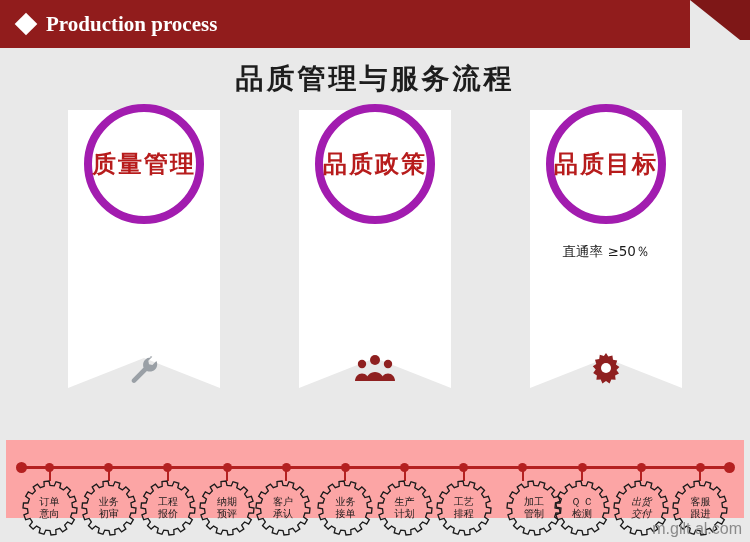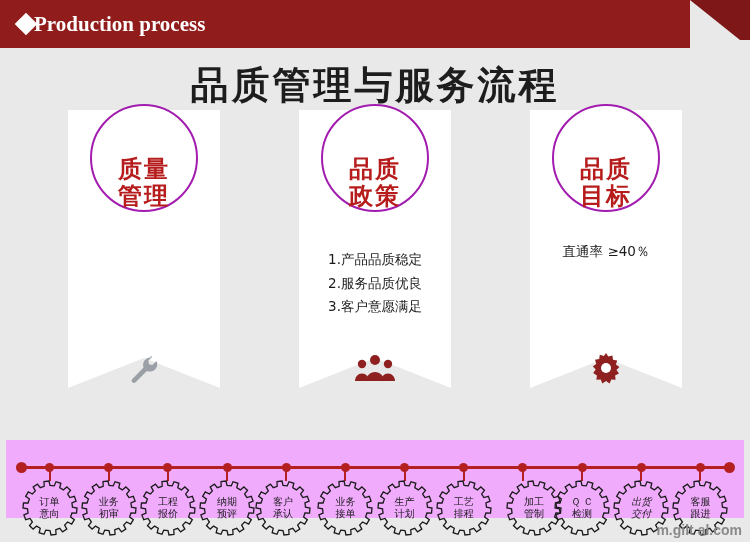--- a/index.html
+++ b/index.html
@@ -4,64 +4,64 @@
 <style>
   html,body{margin:0;padding:0;}
   body{width:750px;height:542px;background:#e9e9e9;font-family:"DejaVu Sans","Liberation Sans",sans-serif;overflow:hidden;position:relative;}
 
   
   .header{position:absolute;left:0;top:0;width:750px;height:48px;background:#8f1d1d;}
   .header-inner{position:absolute;left:0;top:0;width:690px;height:48px;
       background:#911c1c;display:flex;align-items:center;}
   .hdr-diamond{width:16px;height:16px;background:#fff;transform:rotate(45deg);margin-left:18px;flex:0 0 auto;}
   .hdr-cn{color:#ffffff;font-size:21px;font-weight:bold;margin-left:14px;letter-spacing:1px;}
-  .hdr-en{color:#ffffff;font-size:21px;font-weight:bold;font-family:"Liberation Serif",serif;}
+  .hdr-en{color:#ffffff;font-size:21px;font-weight:bold;margin-left:12px;font-family:"Liberation Serif",serif;}
   .hdr-fold{position:absolute;right:0;top:0;width:60px;height:48px;background:#e9e9e9;}
   .hdr-fold-tri{position:absolute;right:0;top:0;width:0;height:0;
      border-top:48px solid #7e1717;border-left:60px solid transparent;}
   .hdr-fold-tri2{position:absolute;right:0;top:40px;width:22px;height:8px;background:#e9e9e9;}
 
   
   .title{position:absolute;left:0;top:60px;width:750px;text-align:center;
-      font-size:38px;font-weight:bold;color:#1d1d1d;letter-spacing:3px;
+      font-size:28px;font-weight:bold;color:#1d1d1d;letter-spacing:3px;
       font-family:"DejaVu Sans","Liberation Sans",sans-serif;}
 
   
   .panel{position:absolute;left:0;top:110px;width:750px;height:300px;background:#e9e9e9;}
 
   
   .pillar{position:absolute;top:0;width:152px;}
   .pillar .body{position:relative;width:152px;background:#ffffff;height:248px;}
   .pillar .body:after{content:"";position:absolute;left:0;top:248px;width:0;height:0;
       border-left:76px solid #ffffff;border-right:76px solid #ffffff;border-bottom:30px solid transparent;}
   .circle{position:absolute;left:50%;top:-6px;transform:translateX(-50%);
-      width:104px;height:104px;border-radius:50%;background:#ffffff;border:2px solid #a21caf;
-      display:flex;flex-direction:column;align-items:center;justify-content:flex-end;z-index:3;}
+      width:104px;height:104px;border-radius:50%;background:#ffffff;border:8px solid #a21caf;
+      display:flex;flex-direction:row;align-items:center;justify-content:space-between;z-index:3;}
   .circle span{color:#b71c1c;font-size:24px;font-weight:bold;line-height:1.12;letter-spacing:2px;}
   .plist{position:absolute;left:0;top:120px;width:152px;text-align:center;color:#1a1a1a;
       font-size:13.5px;line-height:1.75;}
   .plist div{white-space:nowrap;}
   .picon{position:absolute;left:50%;transform:translateX(-50%);top:243px;z-index:4;}
 
   
-  .strip{position:absolute;left:6px;top:440px;width:738px;height:78px;background:#f0abfc;}
+  .strip{position:absolute;left:6px;top:440px;width:738px;height:78px;background:#fca5a5;}
   .strip-line{position:absolute;left:14px;top:26px;width:710px;height:3px;background:#b42020;}
   .strip-dot{position:absolute;top:23px;width:9px;height:9px;border-radius:50%;background:#b42020;}
   .strip-cap{position:absolute;top:22px;width:11px;height:11px;border-radius:50%;background:#b42020;}
 
   .gearwrap{position:absolute;top:40px;width:56px;height:56px;}
   .gear{position:relative;width:56px;height:56px;}
   .gear svg{position:absolute;left:0;top:0;}
   .gear .txt{position:absolute;left:0;top:0;width:56px;height:56px;
       display:flex;flex-direction:column;align-items:center;justify-content:center;
       font-size:10px;color:#1a1a1a;line-height:1.25;font-weight:normal;}
   .tick{position:absolute;width:2px;background:#b42020;}
 
-  .watermark{position:absolute;right:8px;bottom:4px;font-size:14px;color:#8a8a8a;
-      font-family:"Liberation Sans",sans-serif;font-weight:bold;}
+  .watermark{position:absolute;right:8px;bottom:4px;font-size:16px;color:#8a8a8a;
+      font-family:"Liberation Sans",sans-serif;}
 </style>
 </head>
 <body>
 
 <div class="header">
   <div class="header-inner">
     <div class="hdr-diamond"></div>
     <div class="hdr-en">Production process</div>
   </div>
   <div class="hdr-fold">
@@ -85,25 +85,20 @@
         <path d="M23.5 4.5c-4.1 0-7.4 3.3-7.4 7.4 0 1 .2 1.9.5 2.7L5.3 25.9c-.9.9-.9 2.4 0 3.3.9.9 2.4.9 3.3 0L19.9 18c.9.4 1.9.6 2.9.6 4.1 0 7.4-3.3 7.4-7.4 0-1.2-.3-2.3-.8-3.3l-4 4-3.4-.7-.7-3.4 4-4c-.9-.5-1.9-.8-1.8-.8z" fill="#9aa0a6"></path>
       </svg>
     </div>
   </div>
 
   <div class="pillar" style="left:299px;">
     <div class="body">
       <div class="circle">
         <span>品质</span>
         <span>政策</span>
-      </div>
-      <div class="plist" style="top:138px;">
-        <div>1.产品品质稳定</div>
-        <div>2.服务品质优良</div>
-        <div>3.客户意愿满足</div>
       </div>
     </div>
     <div class="picon">
       <svg width="40" height="30" viewBox="0 0 40 30">
         <circle cx="20" cy="7" r="5" fill="#8f2020"></circle>
         <path d="M11 28c0-5 4-9 9-9s9 4 9 9z" fill="#8f2020"></path>
         <circle cx="7" cy="11" r="4.2" fill="#8f2020"></circle>
         <path d="M0 28c0-4.2 3.1-7.6 7-7.6s7 3.4 7 7.6z" fill="#8f2020"></path>
         <circle cx="33" cy="11" r="4.2" fill="#8f2020"></circle>
         <path d="M26 28c0-4.2 3.1-7.6 7-7.6s7 3.4 7 7.6z" fill="#8f2020"></path>
@@ -111,21 +106,21 @@
     </div>
   </div>
 
   <div class="pillar" style="left:530px;">
     <div class="body">
       <div class="circle">
         <span>品质</span>
         <span>目标</span>
       </div>
       <div class="plist" style="top:130px;left:-8px;width:168px;">
-        <div>直通率 ≥40％</div>
+        <div>直通率 ≥50％</div>
       </div>
     </div>
     <div class="picon">
       <svg width="32" height="32" viewBox="0 0 32 32">
         <path d="M16 0l2.3 3.6 4.1-1.2.6 4.3 4.2.7-1.3 4.1 3.5 2.4-2.9 3.2 2.5 3.5-3.9 1.8.5 4.3-4.3-.3-1.7 4-3.6-2.4-3.6 2.4-1.7-4-4.3.3.5-4.3L3.2 20l2.5-3.5L2.8 13.3l3.5-2.4L5 6.8l4.2-.7.6-4.3 4.1 1.2z" fill="#8f2020"></path>
         <circle cx="16" cy="15" r="5" fill="#ffffff"></circle>
       </svg>
     </div>
   </div>
 </div>

